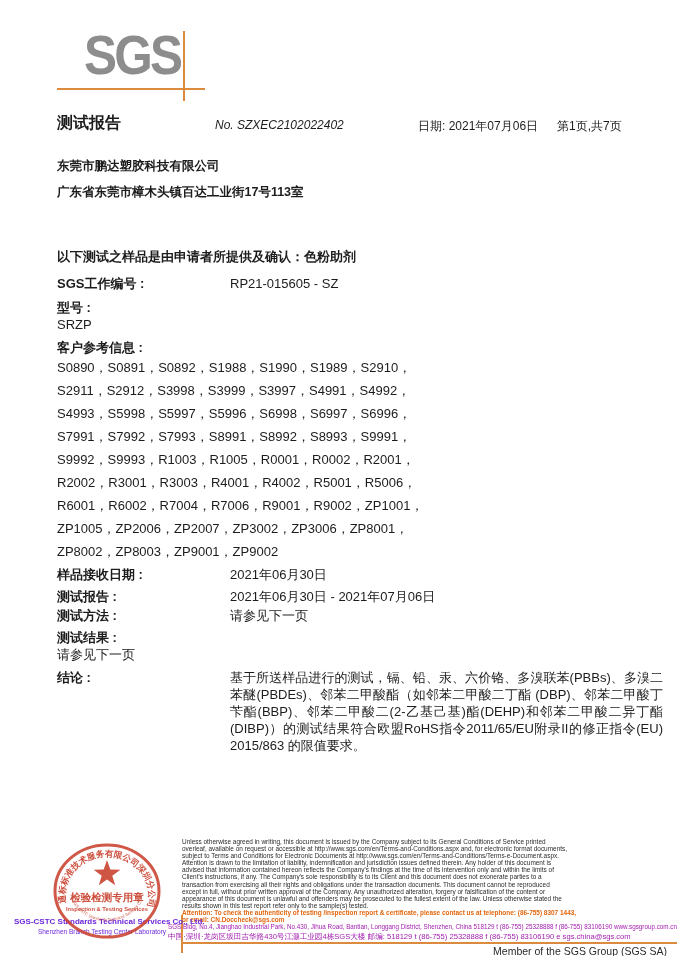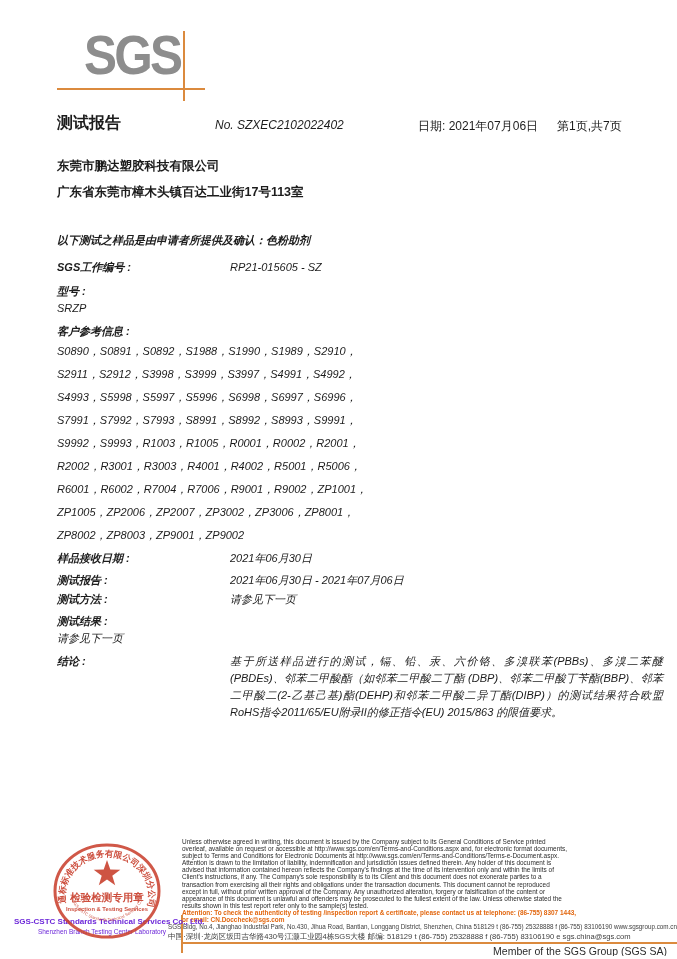--- a/index.html
+++ b/index.html
@@ -19,21 +19,21 @@
   .logo-vline { position:absolute; left:183px; top:31px; width:2px; height:70px; background:#DB8A3E; }
   
   .report-title { position:absolute; left:57px; top:113px; font-size:16px; font-weight:bold; }
   .report-no    { position:absolute; left:215px; top:118px; font-size:12px;font-style:italic; }
   .report-date  { position:absolute; left:418px; top:118px; font-size:12px; }
   .report-page  { position:absolute; left:557px; top:118px; font-size:12px; }
   
   .applicant-name    { position:absolute; left:57px; top:158px; font-size:12.5px; font-weight:bold; }
   .applicant-address { position:absolute; left:57px; top:184px; font-size:12.5px; font-weight:bold; }
   
-  .content { position:absolute; left:57px; top:232px; width:606px; font-size:11px;font-style:italic; }
+  .content { position:absolute; left:57px; top:248px; width:606px; font-size:13px; }
   .statement { font-weight:bold; margin-bottom:10px; line-height:17px; }
   .frow { display:flex; }
   .frow .lbl { width:173px; flex:none; font-weight:bold; line-height:17px; }
   .frow .val { flex:1; line-height:17px; }
   .mb7 { margin-bottom:7px; } .mb6 { margin-bottom:6px;flex-direction:column; } .mb5 { margin-bottom:5px; }
   .mb3 { margin-bottom:3px;flex-direction:column; } .mb2 { margin-bottom:2px; }
   .ref-line { line-height:23px; }
   .conclusion-val { line-height:19.5px; text-align:justify; }
   
   .stamp-wrap { position:absolute; left:50px; top:841px; width:114px; height:102px; z-index:2; }
@@ -42,21 +42,21 @@
     color:#6d28d9; text-align:center;
   }
   .stamp-co-l1 { font-size:8px; font-weight:bold; line-height:10px; white-space:nowrap; }
   .stamp-co-l2 { font-size:6.5px; line-height:9px; white-space:nowrap; }
   .legal {
     position:absolute; left:182px; top:838px; width:489px;
     font-size:6.45px; line-height:7.1px; color:#2b2b2b; text-align:justify;
   }
   .legal-line { white-space:nowrap; }
   .attention-line { color:#E2660E; font-weight:bold; white-space:nowrap; }
-  .addresses { position:absolute; left:168px; top:922px; width:486px; color:#404040; }
+  .addresses { position:absolute; left:168px; top:922px; width:486px; color:#a21caf; }
   .addr-en { font-size:6.3px; line-height:9px; white-space:nowrap; }
   .addr-cn { font-size:7.6px; line-height:11px; white-space:nowrap; }
   .rule-v { position:absolute; left:181px; top:915px; width:2px; height:38px; background:#DB8A3E; }
   .rule-h { position:absolute; left:181px; top:942px; width:496px; height:2px; background:#DB8A3E; }
   .member { position:absolute; right:10px; top:945px; font-size:10.5px; color:#2b2b2b;padding-left:44px; }
 </style>
 </head>
 <body>
 
 <div class="page">

